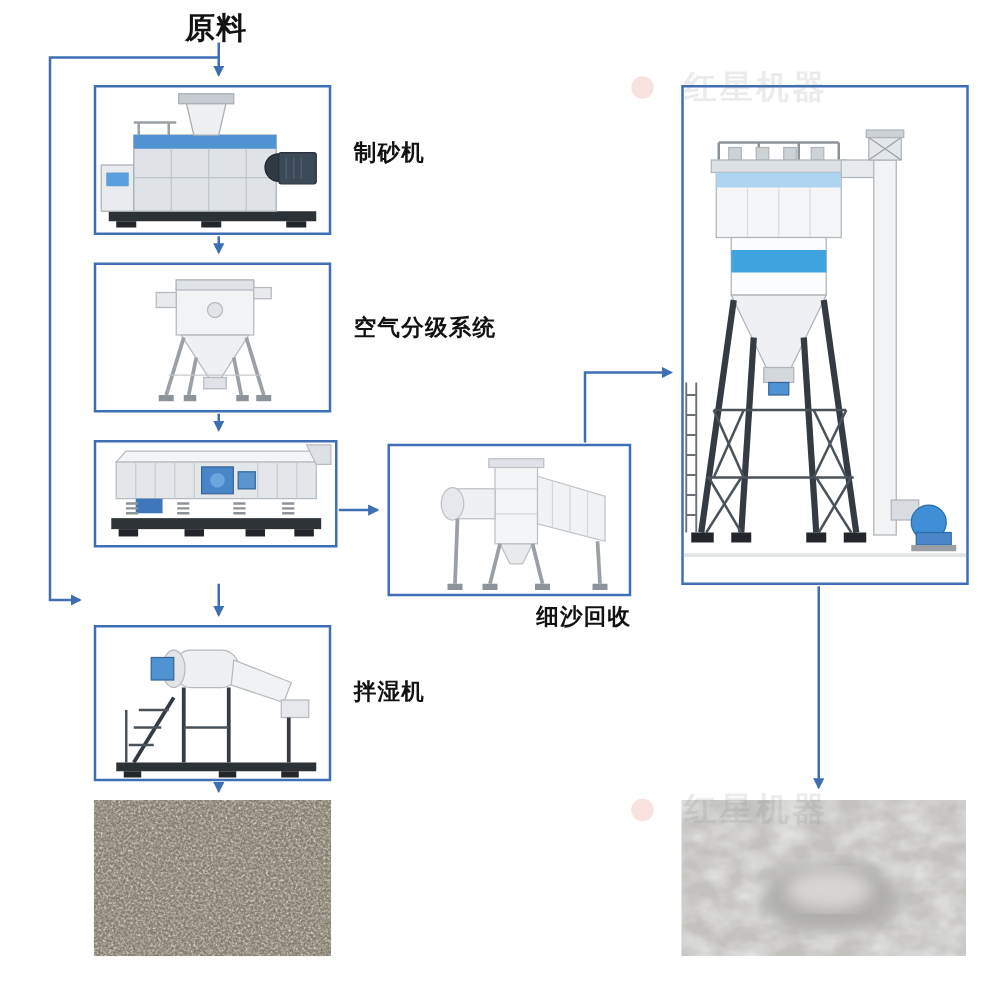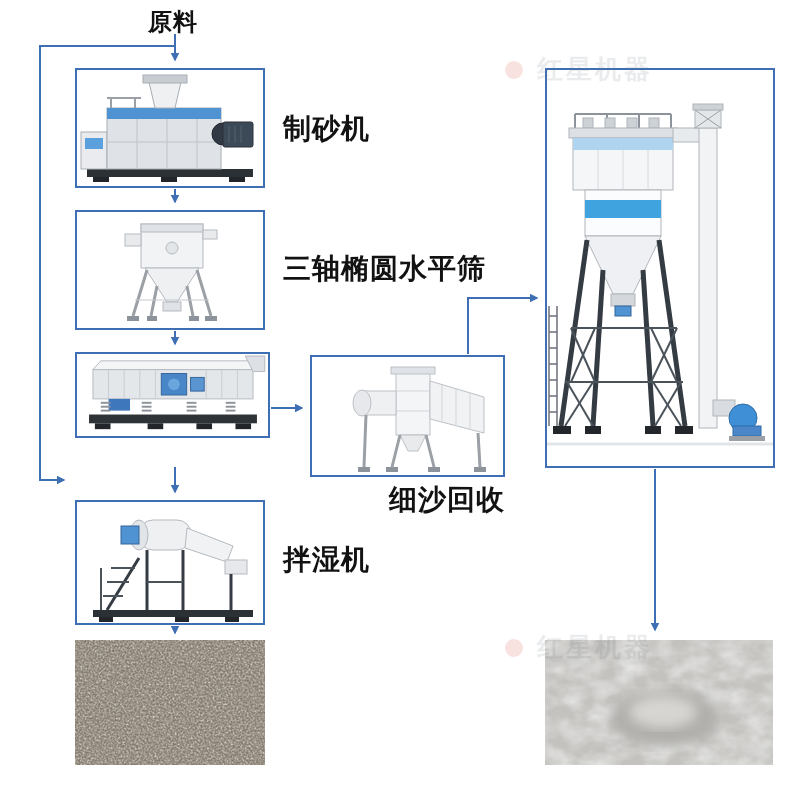--- a/index.html
+++ b/index.html
@@ -21,29 +21,29 @@
     display:flex; align-items:center; justify-content:center;
     overflow:hidden;
   }
   .node-box svg { display:block; width:100%; height:100%; }
 
   .photo { position:absolute; z-index:2; overflow:hidden; }
   .photo svg { display:block; width:100%; height:100%; }
 
   .lbl {
     position:absolute; z-index:3;
-    font-size:28px; font-weight:600; color:#121212;
+    font-size:18px; font-weight:600; color:#121212;
     letter-spacing:1px; white-space:nowrap;
   }
   .lbl.centered { text-align:right; }
   .lbl.title { font-size:24px; }
 
   .watermark {
     position:absolute; z-index:4; opacity:0.14;
-    display:flex; align-items:center; gap:14px;
+    display:flex; align-items:center; gap:24px;
     pointer-events:none;
   }
   .wm-dot { width:18px; height:18px; border-radius:50%; background:#d43c2a; display:inline-block; }
   .wm-text { font-size:26px; font-weight:bold; color:#707880; letter-spacing:3px; }
 </style>
 </head>
 <body>
 
 <div class="stage">
 
@@ -59,21 +59,21 @@
     <path class="flow-line" marker-end="url(#ah)" d="M175 331 L175 344"></path>
     <path class="flow-line" marker-end="url(#ah)" d="M271 408 L302 408"></path>
     <path class="flow-line" marker-end="url(#ah)" d="M468 354 L468 298 L537 298"></path>
     <path class="flow-line" marker-end="url(#ah)" d="M175 467 L175 492"></path>
     <path class="flow-line" marker-end="url(#ah)" d="M175 626 L175 633"></path>
     <path class="flow-line" marker-end="url(#ah)" d="M655 469 L655 630"></path>
   </svg>
 
   <div class="lbl title" style="left:148px; top:6px;">原料</div>
   <div class="lbl" style="left:283px; top:110px;">制砂机</div>
-  <div class="lbl" style="left:283px; top:250px;">三轴椭圆水平筛</div>
+  <div class="lbl" style="left:283px; top:250px;">空气分级系统</div>
   <div class="lbl centered" style="left:310px; top:481px; width:195px;">细沙回收</div>
   <div class="lbl" style="left:283px; top:541px;text-align:right;">拌湿机</div>
 
   <div class="node-box" style="left:75px; top:68px; width:190px; height:120px;">
     <svg viewBox="0 0 186 116" preserveAspectRatio="xMidYMid meet">
       <rect x="10" y="99" width="166" height="8" fill="#2c3136"></rect>
       <rect x="16" y="107" width="16" height="5" fill="#22262a"></rect>
       <rect x="84" y="107" width="16" height="5" fill="#22262a"></rect>
       <rect x="152" y="107" width="16" height="5" fill="#22262a"></rect>
       <rect x="4" y="62" width="26" height="37" fill="#e9ebee" stroke="#aab0b6"></rect>

